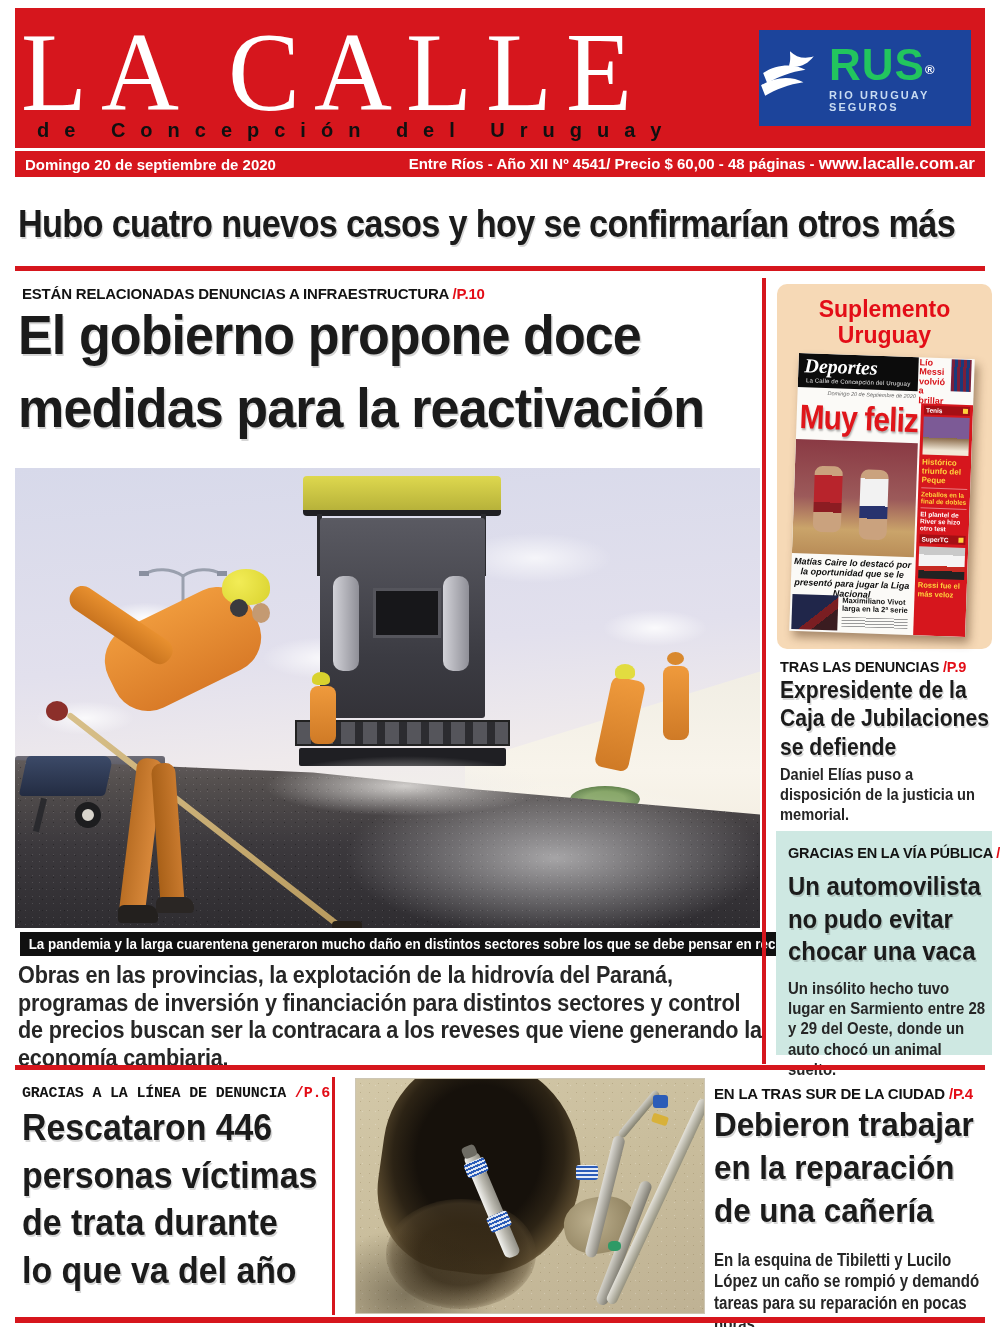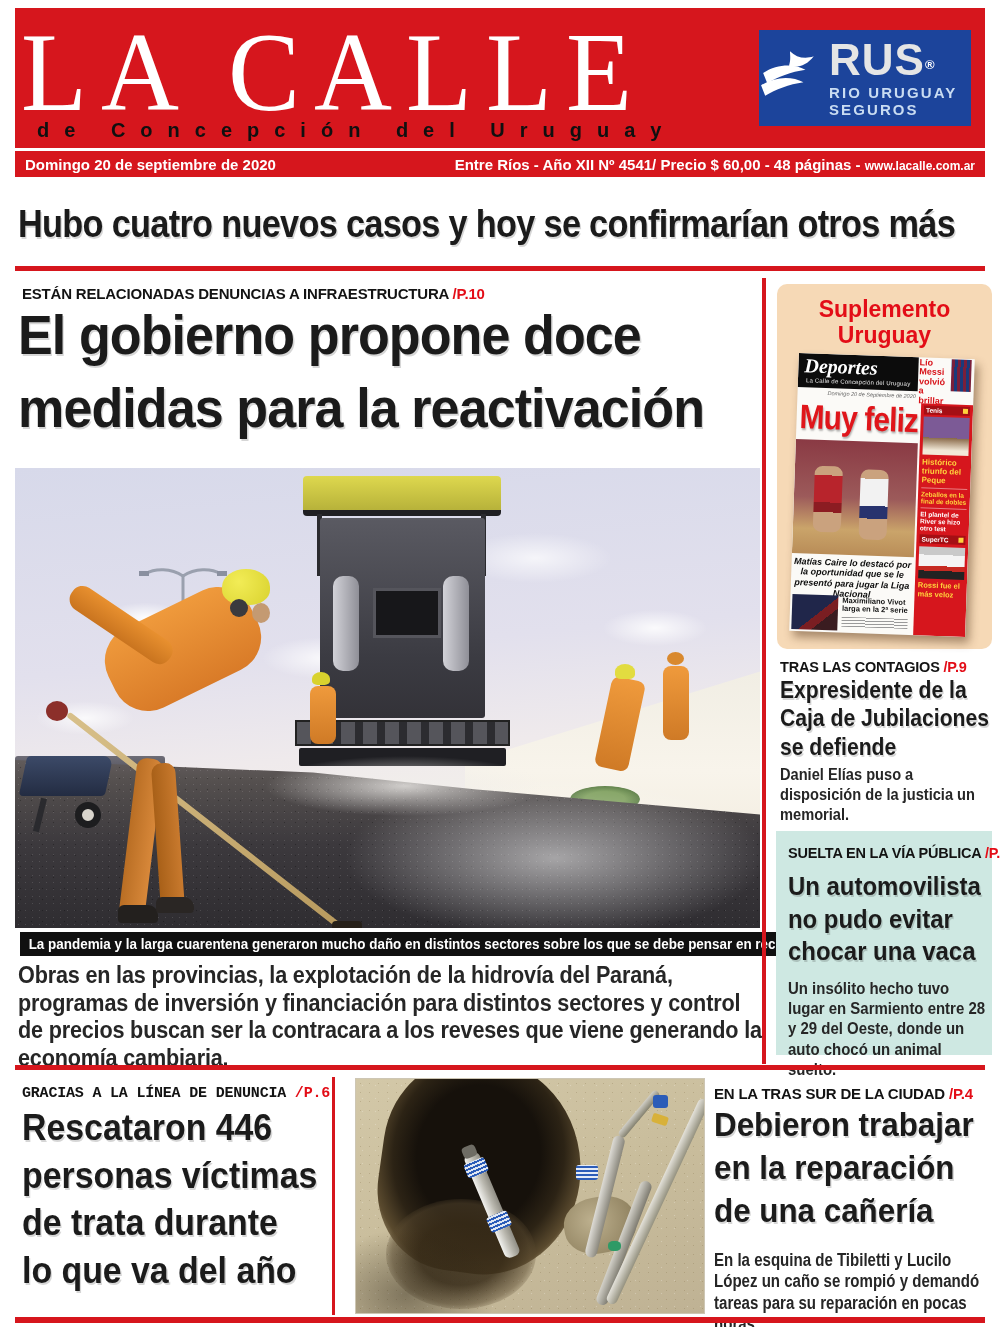--- a/index.html
+++ b/index.html
@@ -9,27 +9,27 @@
   html,body{margin:0;padding:0;background:#fff;}
   .page{position:relative;width:1000px;height:1327px;background:#fff;overflow:hidden;
         font-family:"Liberation Sans",sans-serif;}
   .abs{position:absolute;}
   
   .masthead{left:15px;top:8px;width:970px;height:140px;background:var(--red);}
   .lacalle{left:6px;top:8px;color:#fff;font-family:"Liberation Serif",serif;font-weight:400;
            font-size:108px;line-height:1;letter-spacing:14px;white-space:nowrap;transform:scaleY(1.04);transform-origin:top left;}
   .subtitle{left:22px;bottom:6px;color:#101010;font-weight:700;font-size:20px;letter-spacing:15px;white-space:nowrap;}
   .rusbox{top:22px;right:14px;width:212px;height:96px;background:var(--blue);display:flex;align-items:center;justify-content:center;gap:8px;}
-  .rusname{color:#e5e5e5;font-weight:700;font-size:44px;letter-spacing:1px;line-height:1;}
+  .rusname{color:#22c55e;font-weight:700;font-size:44px;letter-spacing:1px;line-height:1;}
   .rusreg{color:#fff;font-size:13px;vertical-align:super;font-weight:700;}
-  .rustag{color:#c9dcf2;font-size:15px;letter-spacing:2.1px;margin-top:2px;font-weight:700;}
+  .rustag{color:#c9dcf2;font-size:11px;letter-spacing:2.1px;margin-top:2px;font-weight:700;}
   .datebar{left:15px;top:151px;width:970px;height:26px;background:var(--red);color:#fff;
            display:flex;justify-content:space-between;align-items:center;padding:0 10px;box-sizing:border-box;
            font-weight:700;font-size:15px;}
-  .datebar .site{font-size:12px;text-align:center;}
+  .datebar .site{font-size:17px;text-align:center;}
   
   .kicker{font-weight:700;font-size:15px;color:#131313;letter-spacing:-0.2px;white-space:nowrap;}
   .pref{color:var(--accent);}
   .hl{font-weight:700;color:var(--ink);text-shadow:1.4px 1.6px 0 rgba(0,0,0,.16);}
   .lines span{display:block;white-space:nowrap;}
   .rule{background:var(--red);}
   
   .covid-kicker{left:22px;top:184px;}
   .covid-headline{left:18px;top:202px;font-size:39px;letter-spacing:-0.8px;white-space:nowrap;
                   transform:scaleX(.88);transform-origin:left;}
@@ -315,32 +315,32 @@
             <span>SuperTC</span>
             <span class="cv-dot"></span>
           </div>
         <div class="cv-cphoto"></div>
         <div class="cv-yellow" style="font-size:7.5px">Rossi fue el más veloz</div>
       </div>
     </div>
   </div>
 
   <div class="abs kicker caja-kicker">
-    <span>TRAS LAS CONTAGIOS </span><span class="pref">/P.9</span>
+    <span>TRAS LAS DENUNCIAS </span><span class="pref">/P.9</span>
   </div>
   <div class="abs hl lines caja-headline">
     <span>Expresidente de la</span>
     <span>Caja de Jubilaciones</span>
     <span>se defiende</span>
   </div>
   <div class="abs caja-body">Daniel Elías puso a disposición de la justicia un memorial.</div>
 
   <div class="abs vacabox">
     <div class="kicker" style="font-size:14.5px">
-      <span>SUELTA EN LA VÍA PÚBLICA </span><span class="pref">/P.7</span>
+      <span>GRACIAS EN LA VÍA PÚBLICA </span><span class="pref">/P.7</span>
     </div>
     <div class="hl lines vaca-headline">
       <span>Un automovilista</span>
       <span>no pudo evitar</span>
       <span>chocar una vaca</span>
     </div>
     <div class="vaca-body">Un insólito hecho tuvo lugar en Sarmiento entre 28 y 29 del Oeste, donde un auto chocó un animal suelto.</div>
   </div>
 
   <div class="abs rule rule-mid"></div>

